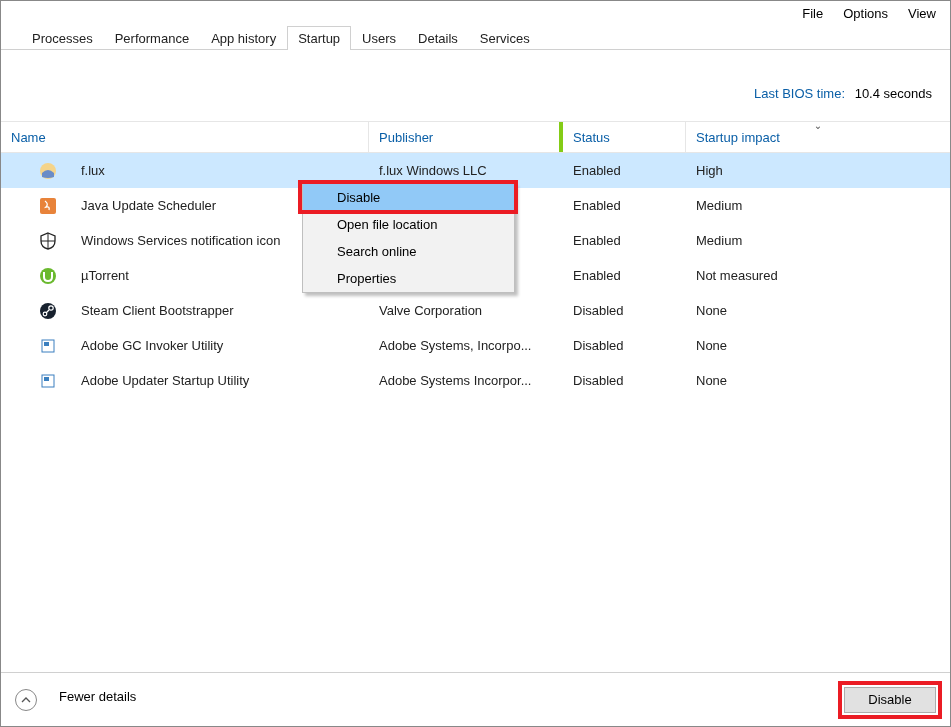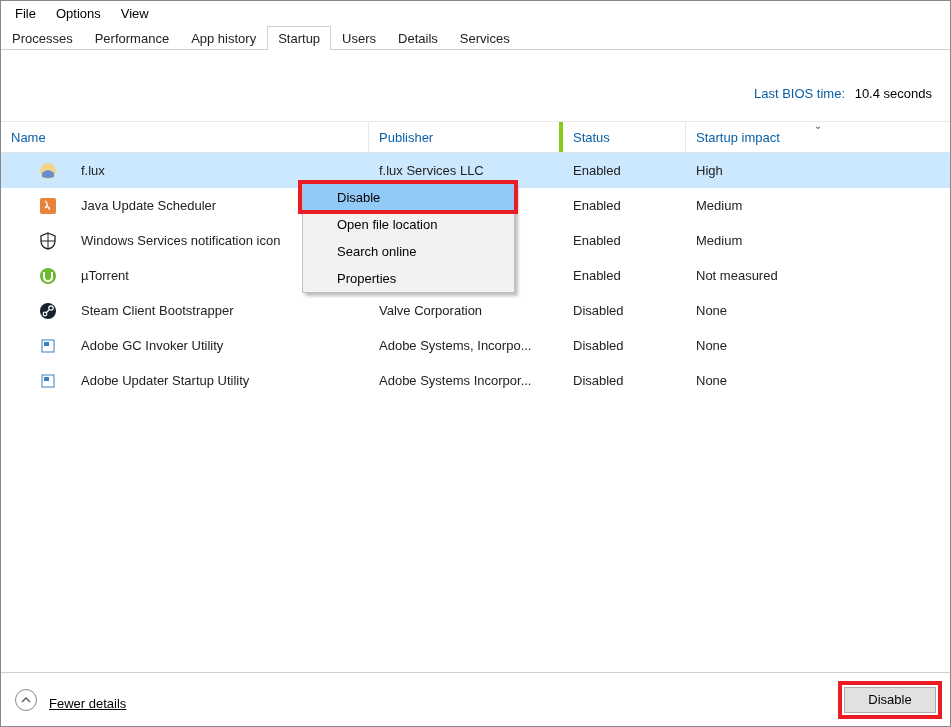--- a/index.html
+++ b/index.html
@@ -5,24 +5,24 @@
 * { box-sizing: border-box; margin: 0; padding: 0; font-family: "Segoe UI", Tahoma, sans-serif; font-size: 13px; }
 html, body { width: 951px; height: 727px; background: #fff; overflow: hidden; }
 .window { width: 951px; height: 727px; display: flex; flex-direction: column; border: 1px solid #888; }
 .titlebar { height: 36px; display: flex; align-items: center; padding: 0 2px 0 10px; }
 .titlebar .icon { width: 18px; height: 18px; margin-right: 8px; display: flex; align-items: center; justify-content: center; }
 .titlebar .title { flex: 1; font-size: 13px; }
 .win-controls { display: flex; }
 .win-btn { width: 46px; height: 30px; display: flex; align-items: center; justify-content: center; cursor: pointer; }
 .win-btn svg { width: 12px; height: 12px; }
 
-.menubar { height: 24px; display: flex; align-items: center; padding: 0 4px; }
+.menubar { height: 24px; display: flex; align-items: center; padding: 0 4px; justify-content: flex-end; }
 .menubar span { padding: 3px 10px; font-size: 13px; cursor: pointer; }
 
-.tabs { display: flex; border-bottom: 1px solid #d0d0d0; padding-left: 0; }
+.tabs { display: flex; border-bottom: 1px solid #d0d0d0; padding-left: 20px; }
 .tab { padding: 4px 10px; border: 1px solid transparent; border-bottom: none; cursor: pointer; font-size: 13px; color: #222; position: relative; top: 1px; }
 .tab.active { border-color: #d0d0d0; background: #fff; }
 
 .bios { text-align: right; padding: 36px 18px 20px 0; font-size: 13px; }
 .bios .label { color: #0a5fa7; margin-right: 6px; }
 
 .headers { display: flex; border-top: 1px solid #e6e6e6; border-bottom: 1px solid #e6e6e6; height: 32px; align-items: center; color: #0a5fa7; font-size: 13px; }
 .col-name { width: 368px; padding-left: 10px; border-right: 1px solid #e6e6e6; height: 100%; display: flex; align-items: center; }
 .col-pub  { width: 194px; padding-left: 10px; border-right: 4px solid #84cc16; height: 100%; display: flex; align-items: center; }
 .col-stat { width: 123px; padding-left: 10px; border-right: 1px solid #e6e6e6; height: 100%; display: flex; align-items: center; }
@@ -37,21 +37,21 @@
 .row .c-stat { width: 123px; padding-left: 10px; }
 .row .c-imp  { flex: 1; padding-left: 10px; }
 .app-icon { width: 18px; height: 18px; flex: 0 0 18px; display: flex; align-items: center; justify-content: center; }
 
 .context-menu { position: absolute; left: 301px; top: 30px; width: 213px; background: #f2f2f2; border: 1px solid #bfbfbf; box-shadow: 3px 3px 3px rgba(0,0,0,0.25); z-index: 10; }
 .ctx-item { height: 27px; padding-left: 34px; display: flex; align-items: center; font-size: 13px; cursor: pointer; }
 .ctx-item.hl { background: #91c9f7; }
 .red-box-ctx { position: absolute; left: 297px; top: 27px; width: 220px; height: 34px; border: 4px solid #eb1c24; z-index: 11; pointer-events: none; }
 
 .footer { height: 54px; border-top: 1px solid #d0d0d0; display: flex; align-items: center; padding: 0 14px; }
-.fewer { display: flex; align-items: flex-end; gap: 12px; cursor: pointer; text-decoration: underline; }
+.fewer { display: flex; align-items: flex-start; gap: 22px; cursor: pointer; }
 .fewer .circle { width: 22px; height: 22px; border: 1px solid #888; border-radius: 50%; display: flex; align-items: center; justify-content: center; font-size: 11px; color: #555; }
 .spacer { flex: 1; }
 .disable-wrap { position: relative; }
 .disable-btn { width: 92px; height: 26px; background: #e1e1e1; border: 1px solid #adadad; cursor: pointer; font-size: 13px; }
 .red-box-btn { position: absolute; left: -6px; top: -6px; right: -6px; bottom: -6px; border: 4px solid #eb1c24; pointer-events: none; }
 </style>
 </head>
 <body>
 
 <div class="window">
@@ -93,21 +93,21 @@
     <div class="row selected">
       <div class="c-name">
         <span class="app-icon">
             <svg viewBox="0 0 18 18">
               <circle cx="9" cy="9" r="8" fill="#f5d48a"></circle>
               <path d="M3 11 Q9 5 15 11 L15 15 Q9 17 3 15 Z" fill="#6a8cc7"></path>
             </svg>
           </span>
         <span>f.lux</span>
       </div>
-      <div class="c-pub">f.lux Services LLC</div>
+      <div class="c-pub">f.lux Windows LLC</div>
       <div class="c-stat">Enabled</div>
       <div class="c-imp">High</div>
     </div>
 
     <div class="row">
       <div class="c-name">
         <span class="app-icon">
             <svg viewBox="0 0 18 18">
               <rect x="1" y="1" width="16" height="16" rx="2" fill="#e8833a"></rect>
               <path d="M6 4 Q10 7 7 10 Q11 9 10 13" stroke="#fff" stroke-width="1.3" fill="none"></path>

